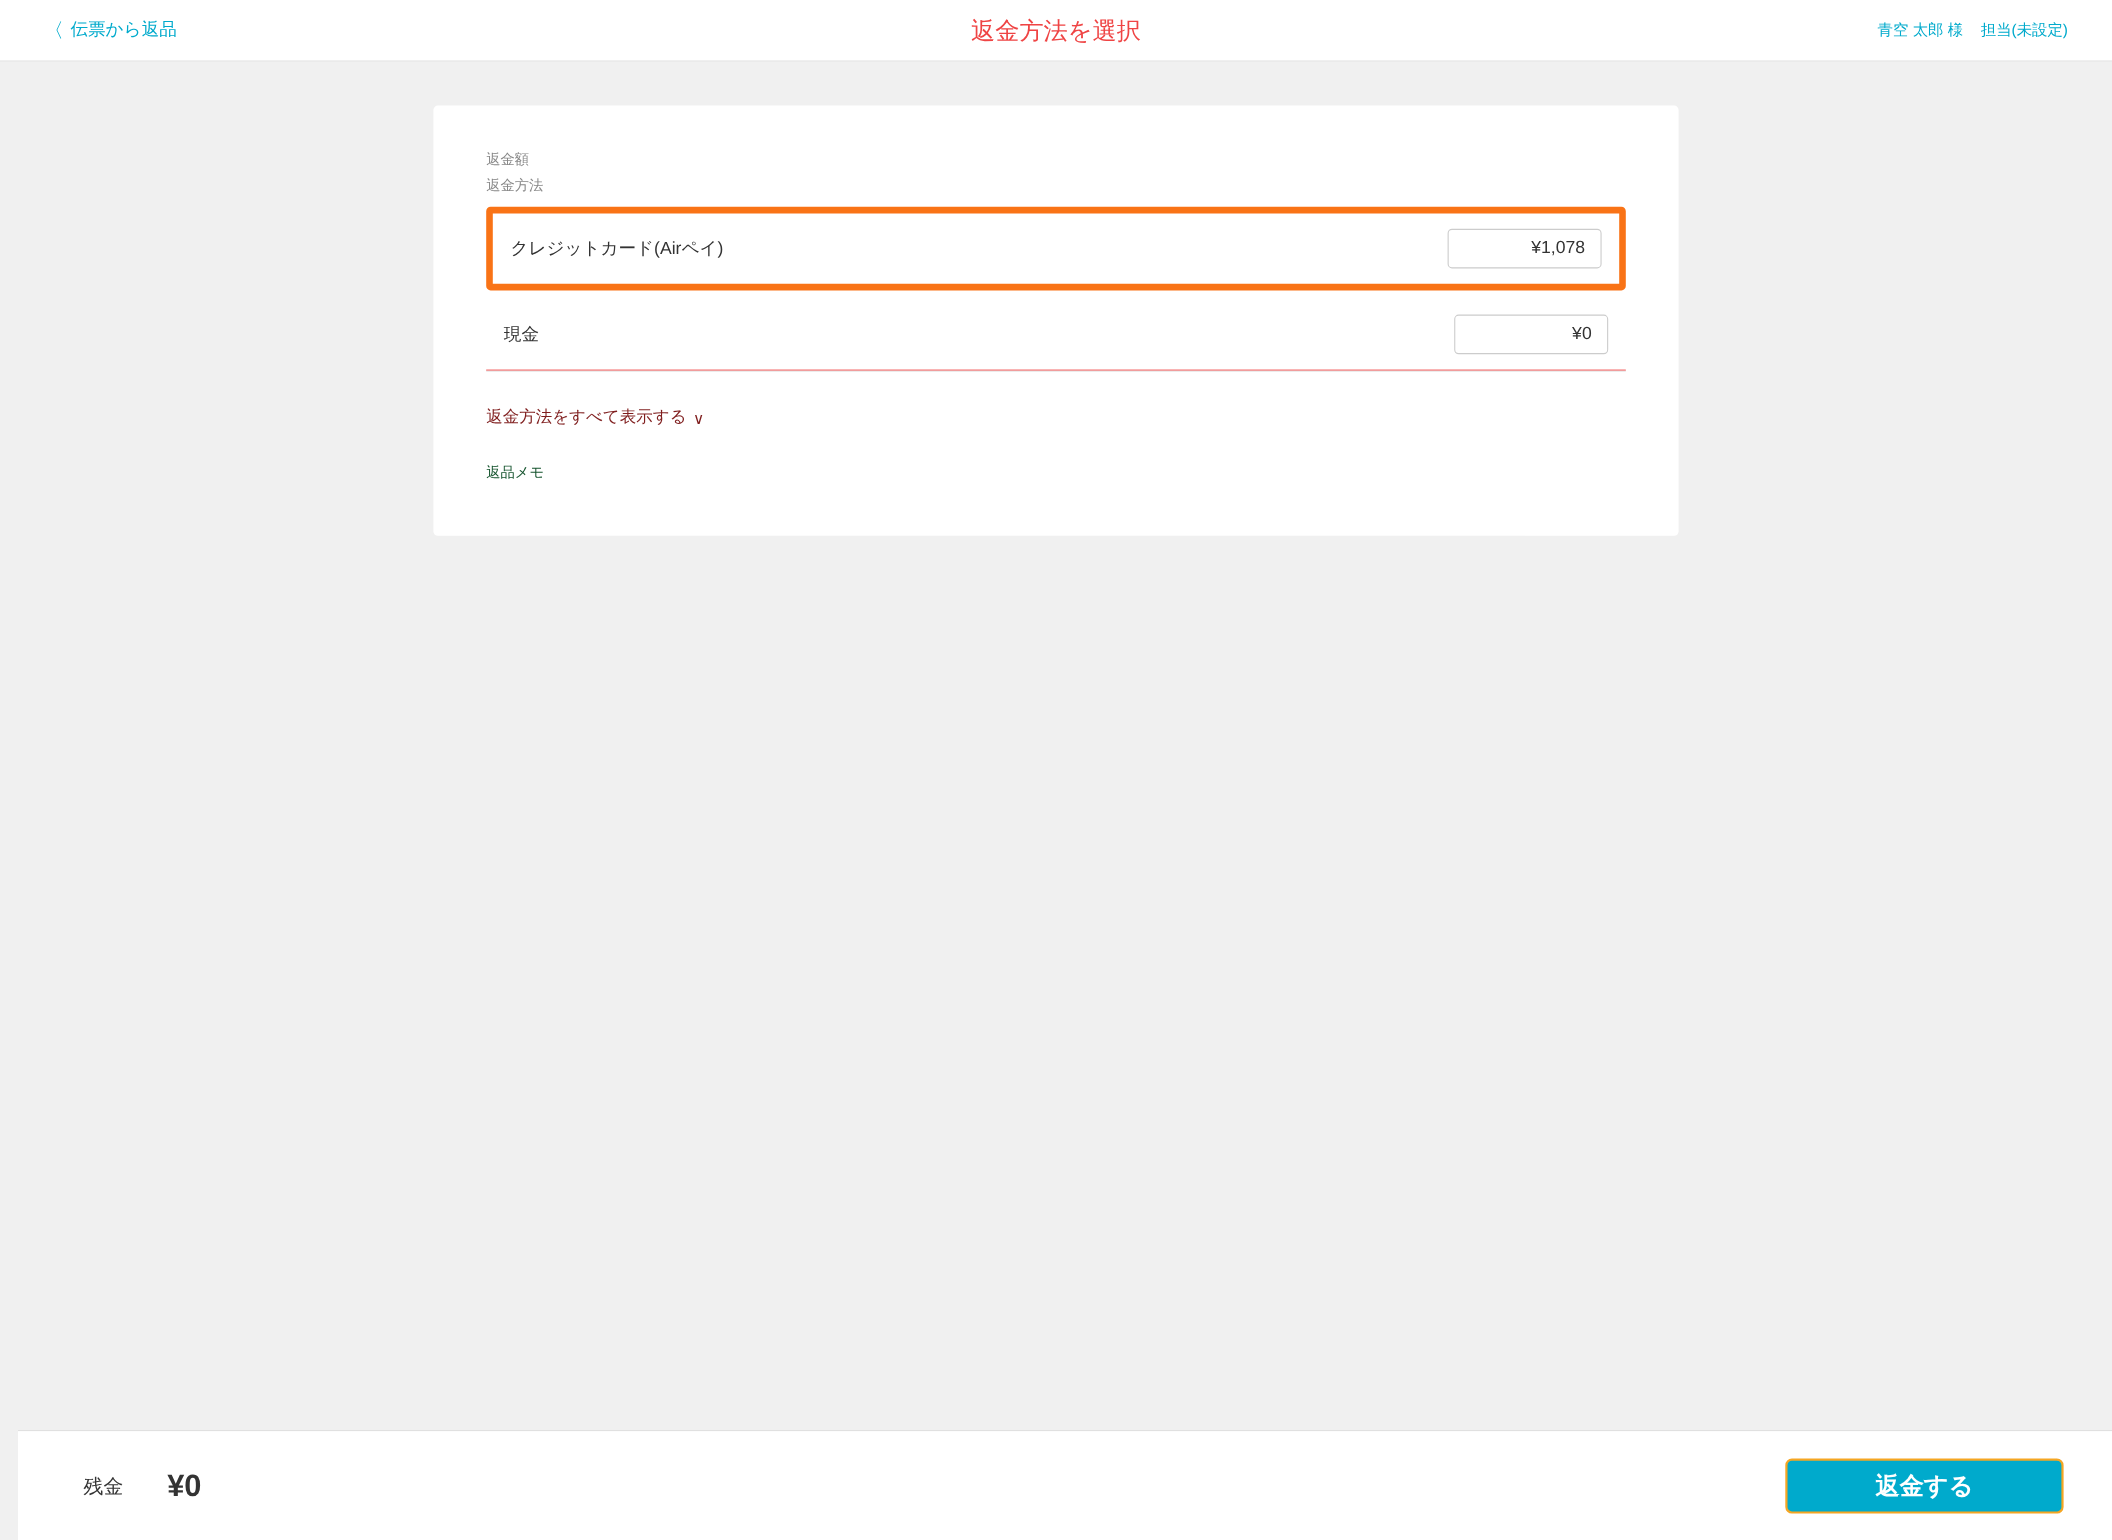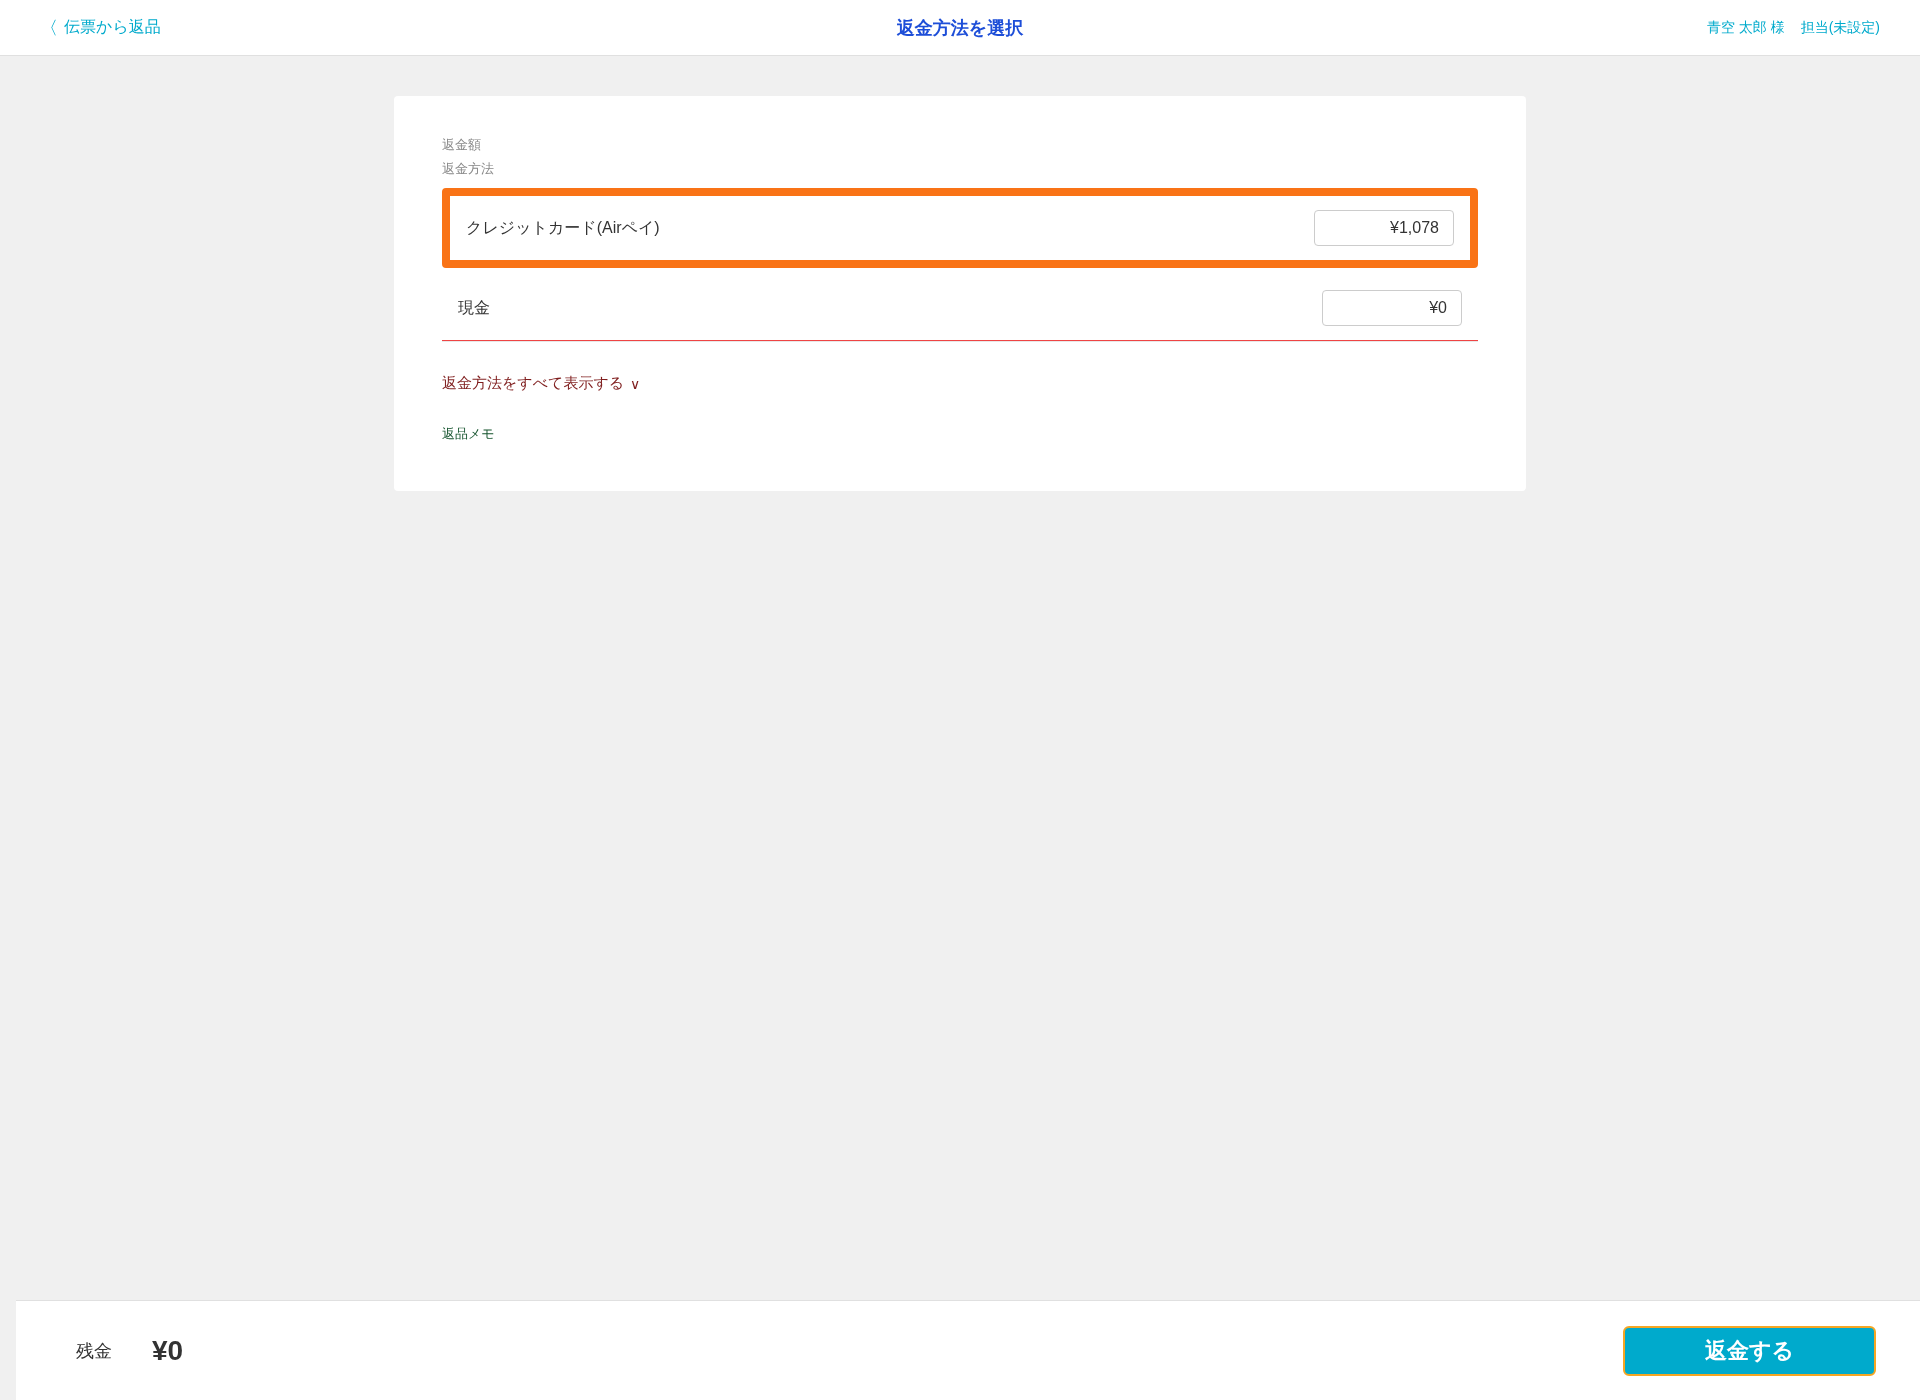--- a/index.html
+++ b/index.html
@@ -32,23 +32,23 @@
       text-decoration: none;
     }
     .header-back-chevron {
       margin-right: 6px;
       font-size: 18px;
     }
     .header-title {
       position: absolute;
       left: 50%;
       transform: translateX(-50%);
-      font-size: 18px;
-      font-weight: bold;
-      color: #1d4ed8;
+      font-size: 22px;
+      font-weight: normal;
+      color: #ef4444;
     }
     .header-user {
       display: flex;
       align-items: center;
       gap: 16px;
       font-size: 14px;
       color: #00aacc;
     }
 
     
@@ -104,21 +104,21 @@
 
     .payment-row {
       display: flex;
       align-items: center;
       justify-content: space-between;
       padding: 16px 0;
       border-bottom: 1px solid #e8e8e8;
     }
 
     .payment-row.selected {
-      border: 8px solid #f97316;
+      border: 6px solid #f97316;
       border-radius: 4px;
       padding: 14px 16px;
       margin-bottom: 8px;
     }
 
     .payment-row.normal {
       padding: 14px 16px;
       border-bottom: 1px solid #ef4444;
     }
 

